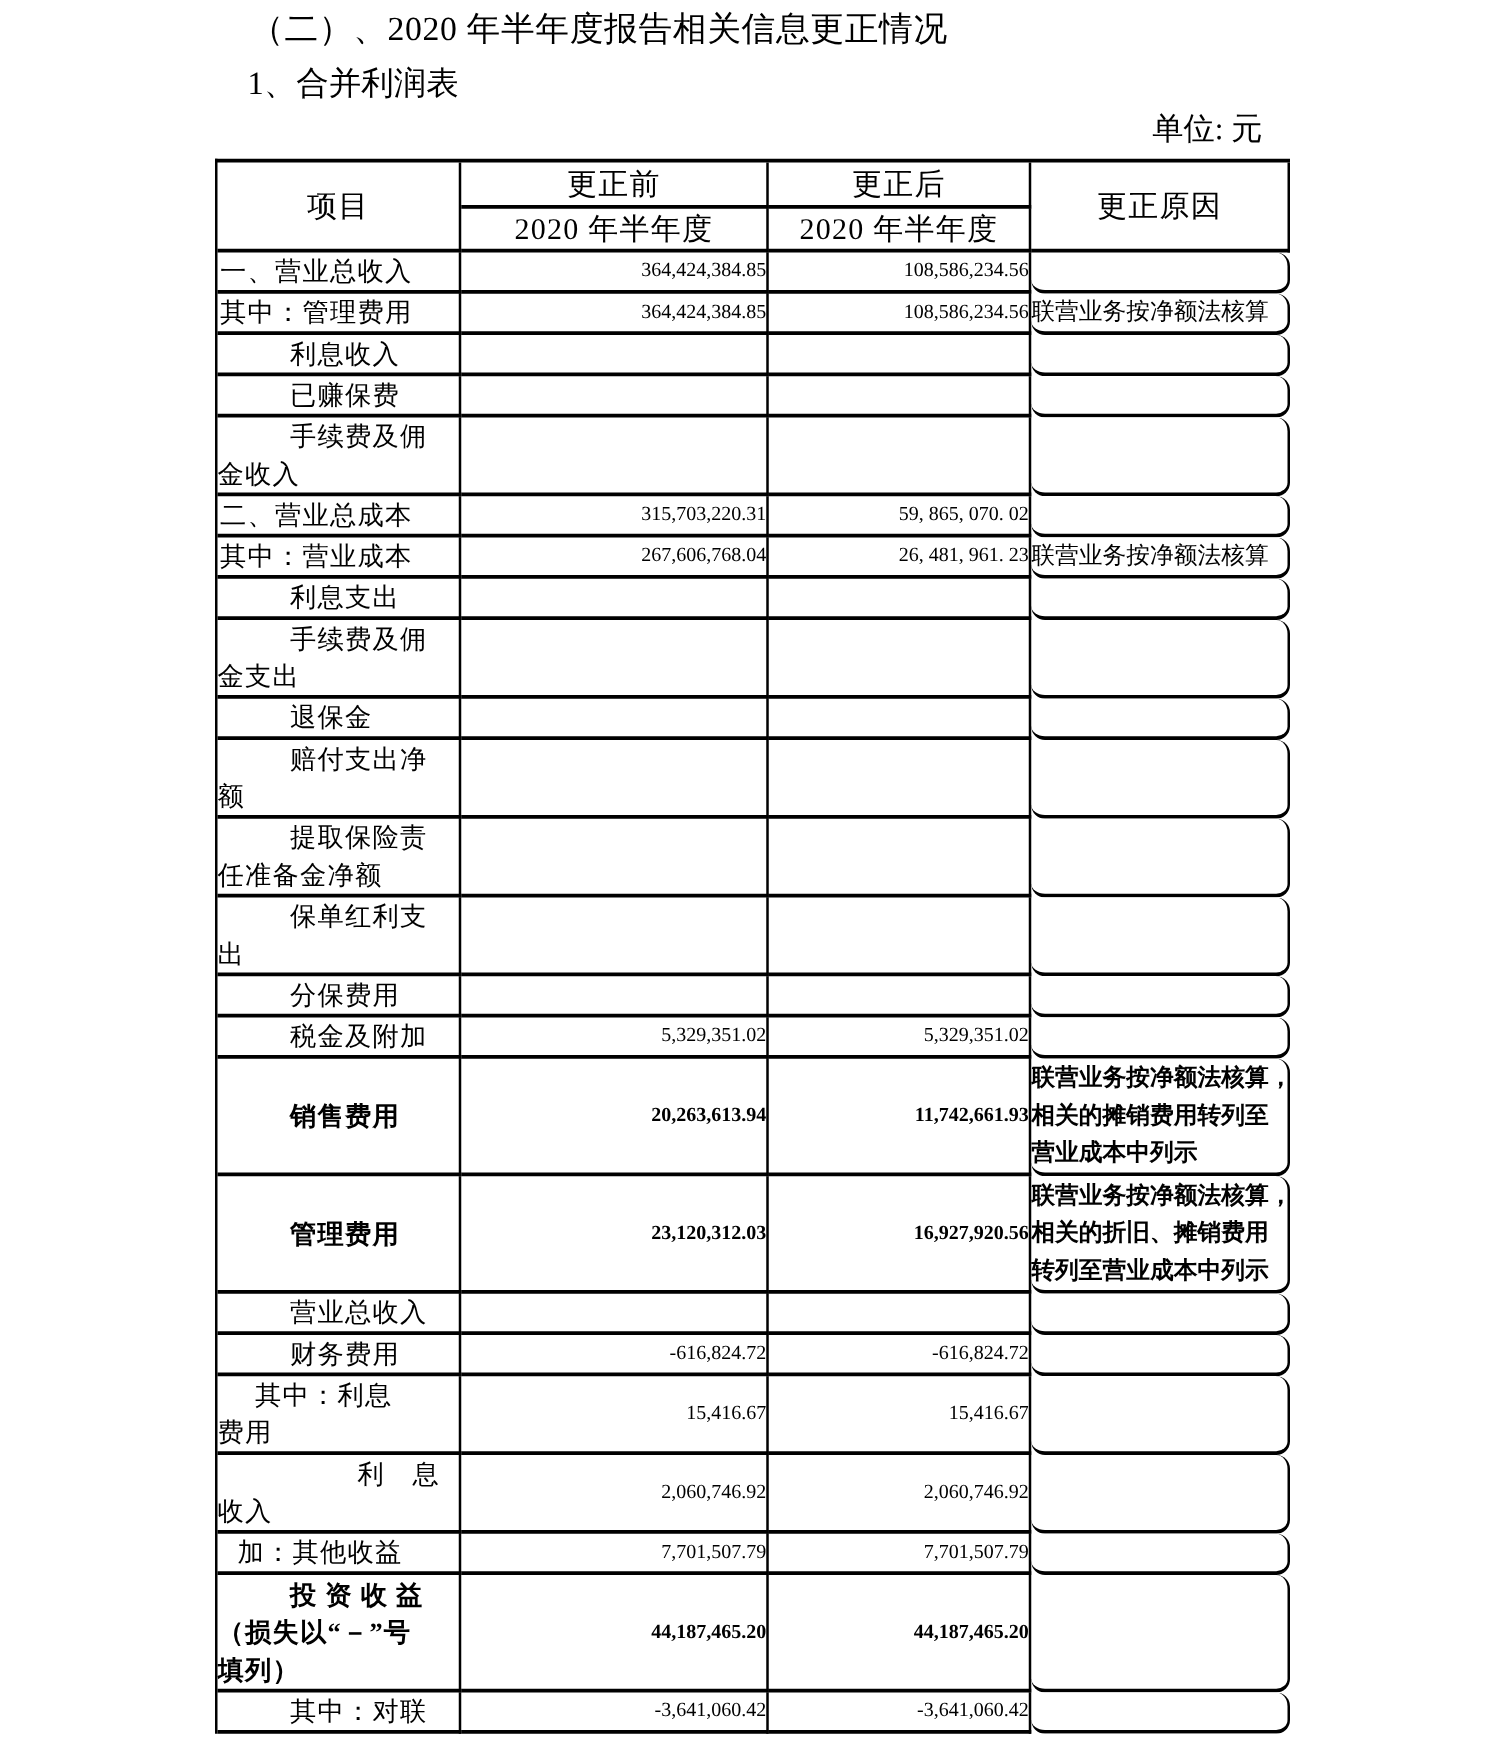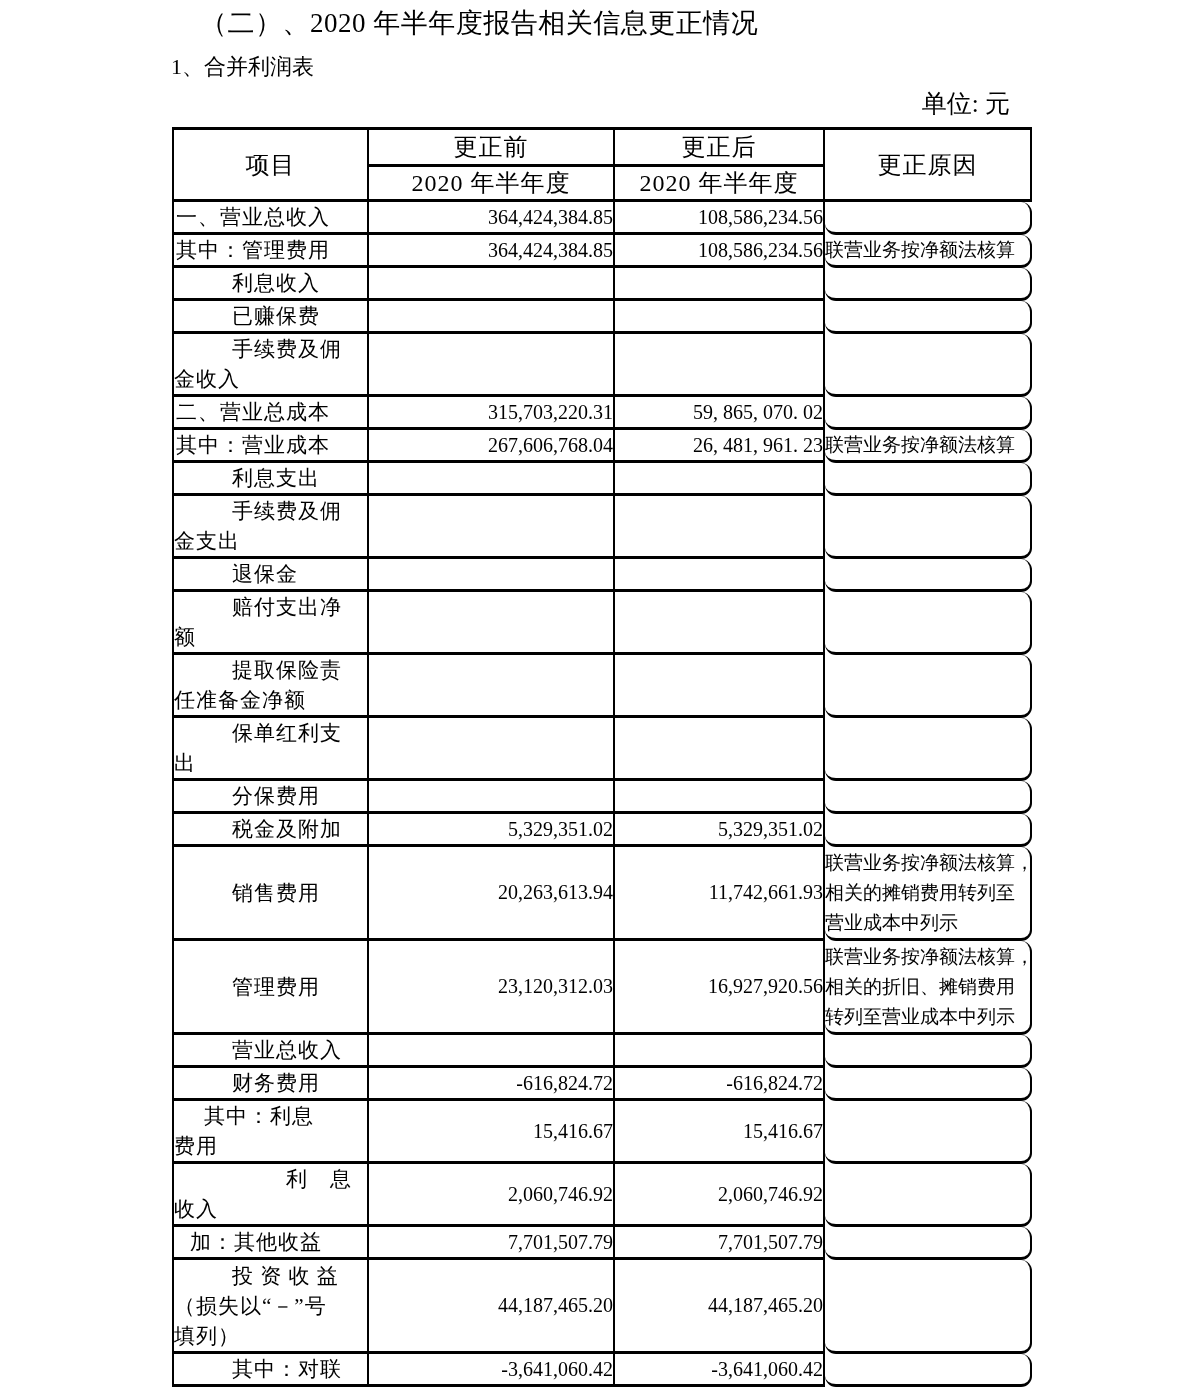--- a/index.html
+++ b/index.html
@@ -10,22 +10,22 @@
     overflow:hidden;
     font-family:"Liberation Serif","DejaVu Serif",serif;
     color:#000;
   }
   .section-title{
     position:absolute;left:200px;top:6px;
     font-size:27px;line-height:34px;letter-spacing:0.5px;
     white-space:pre;
   }
   .subsection-title{
-    position:absolute;left:171px;top:50px;
-    font-size:22px;line-height:33px;
+    position:absolute;left:198px;top:50px;
+    font-size:26px;line-height:33px;
     white-space:pre;
   }
   .unit-label{
     position:absolute;left:830px;top:88px;width:180px;
     font-size:25px;line-height:32px;text-align:right;
     white-space:pre;
   }
   table.corr{
     position:absolute;left:172px;top:127px;
     width:858px;
@@ -42,29 +42,29 @@
     font-weight:normal;
     overflow:hidden;
   }
   
   th.hdr{font-size:24px;text-align:center;letter-spacing:1px;white-space:pre;}
   tr.hr1 th{height:37px;}
   tr.hr2 th{height:34px;}
   
   tr.h1 td{height:33px;}
   tr.h2 td{height:46px;}
-  tr.h3 td{height:94px;}
+  tr.h3 td{height:94px;font-weight:bold;}
   td.c-item{
     font-size:21px;line-height:30px;letter-spacing:1px;
     text-align:left;
     padding-left:6px;padding-right:5px;
     white-space:pre;
   }
   td.c-num{
-    font-size:20px;
+    font-size:16px;
     text-align:right;
     padding-right:12px;
     white-space:pre;
   }
   td.c-reason{
     font-size:19px;line-height:30px;
     text-align:left;
     padding-left:8px;padding-right:2px;
     white-space:pre;
     border-radius:11px;

